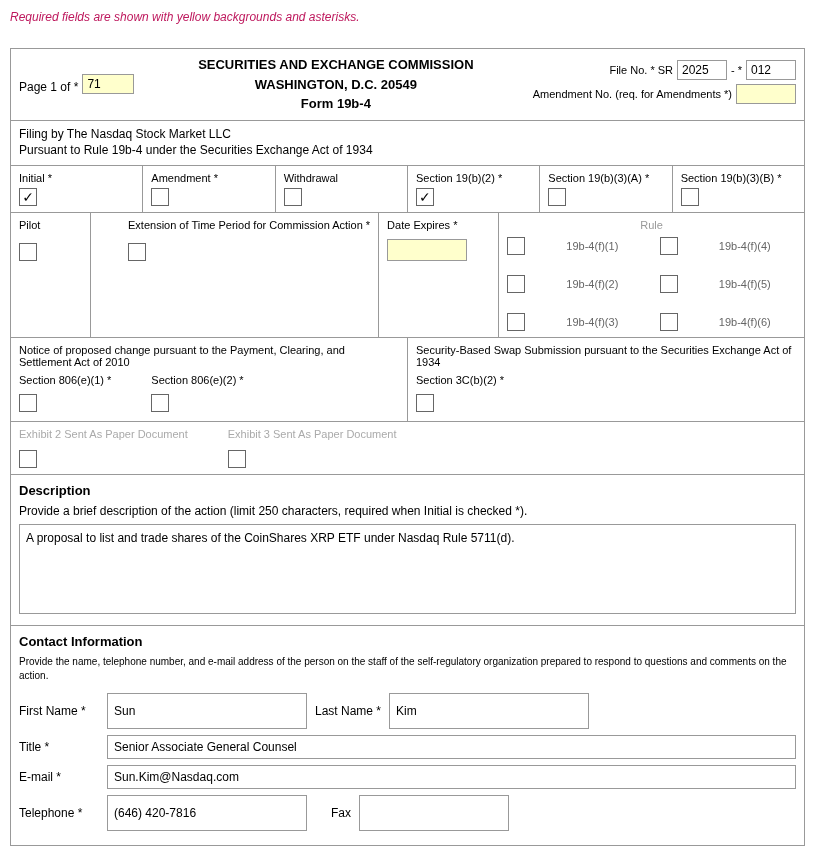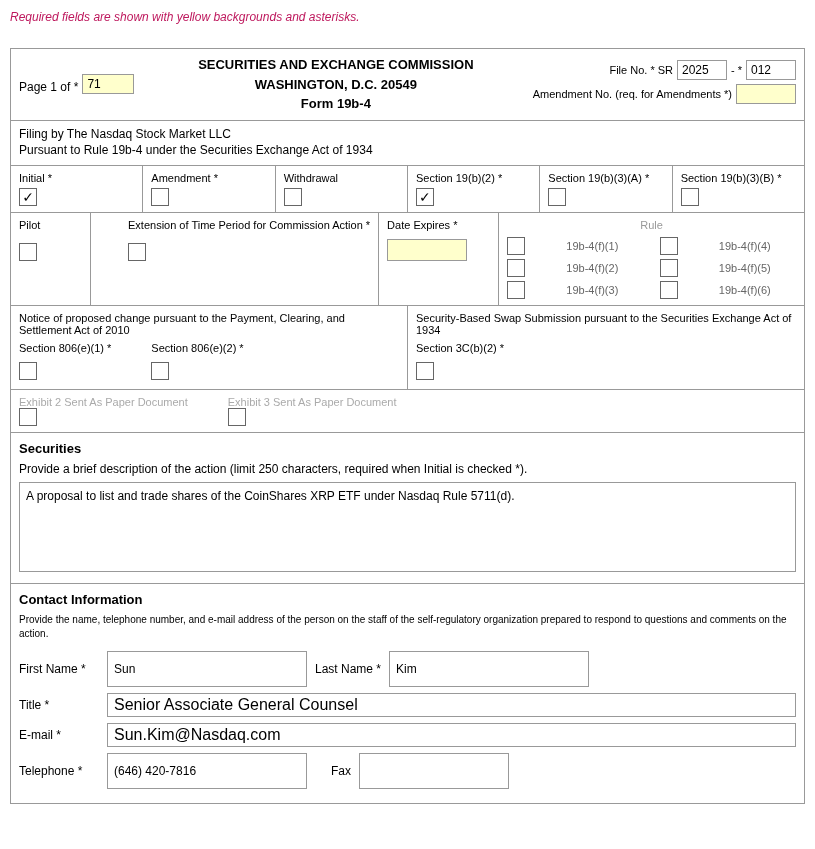--- a/index.html
+++ b/index.html
@@ -136,21 +136,21 @@
     }
     .rule-title {
       color: #999;
       font-size: 11px;
       text-align: center;
       margin-bottom: 6px;
     }
     .rule-grid {
       display: grid;
       grid-template-columns: auto auto auto auto;
-      gap: 4px 16px;
+      gap: 20px 16px;
       align-items: center;
     }
     .rule-item {
       display: flex;
       align-items: center;
       gap: 4px;
       font-size: 11px;
       color: #666;
     }
     .date-input {
@@ -181,21 +181,21 @@
     }
     .exhibit-row {
       display: flex;
       border-bottom: 1px solid #999;
       padding: 6px 8px;
       gap: 40px;
     }
     .exhibit-item {
       display: flex;
       flex-direction: column;
-      gap: 0;
+      gap: 10px;
     }
     .exhibit-label {
       font-size: 11px;
       color: #aaa;
     }
     .description-section {
       padding: 8px;
       border-bottom: 1px solid #999;
     }
     .section-title {
@@ -237,21 +237,21 @@
     .field-input {
       border: 1px solid #999;
       padding: 3px 6px;
       font-size: 12px;
       height: 36px;
     }
     .field-input-wide {
       flex: 1;
       border: 1px solid #999;
       padding: 3px 6px;
-      font-size: 16px;
+      font-size: 12px;
       height: 24px;
     }
     .inline-label {
       font-size: 12px;
     }
   </style>
 </head>
 <body>
 
 <p class="required-notice">Required fields are shown with yellow backgrounds and asterisks.</p>
@@ -386,21 +386,21 @@
       <div class="exhibit-label">Exhibit 2 Sent As Paper Document</div>
       <div class="cb"></div>
     </div>
     <div class="exhibit-item">
       <div class="exhibit-label">Exhibit 3 Sent As Paper Document</div>
       <div class="cb"></div>
     </div>
   </div>
 
   <div class="description-section">
-    <div class="section-title">Securities</div>
+    <div class="section-title">Description</div>
     <div class="section-desc">Provide a brief description of the action (limit 250 characters, required when Initial is checked *).</div>
     <textarea class="description-textarea" style="">A proposal to list and trade shares of the CoinShares XRP ETF under Nasdaq Rule 5711(d).</textarea>
   </div>
 
   <div class="contact-section">
     <div class="section-title">Contact Information</div>
     <div class="contact-desc">Provide the name, telephone number, and e-mail address of the person on the staff of the self-regulatory organization prepared to respond to questions and comments on the action.</div>
 
     <div class="form-field-row">
       <span class="field-label">First Name *</span>

